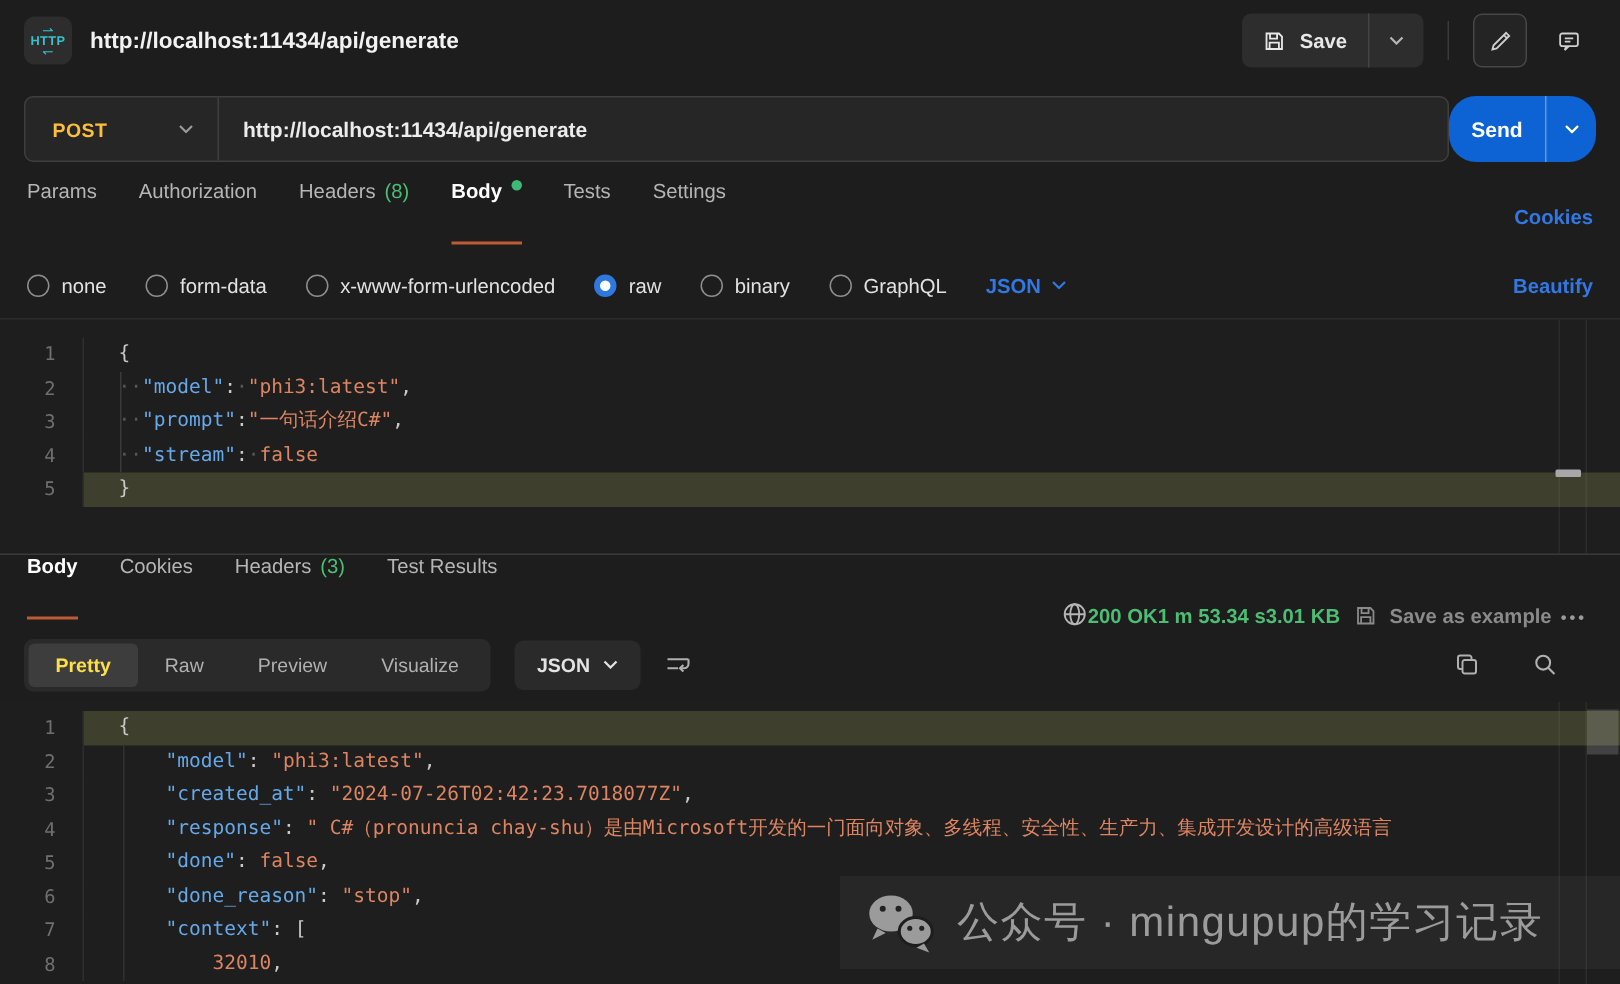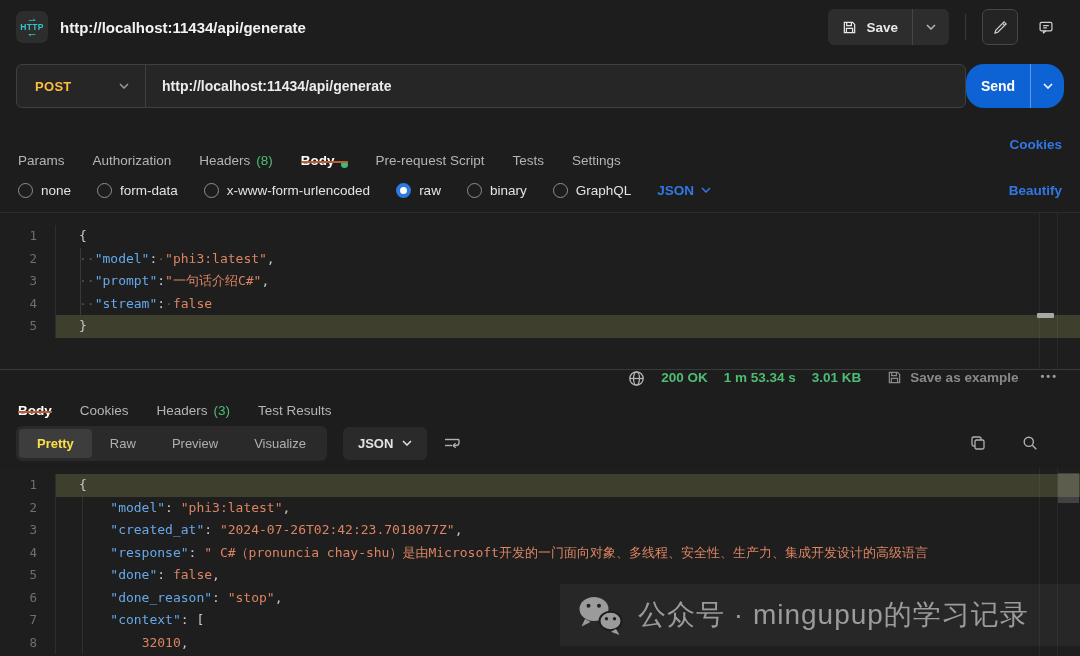--- a/index.html
+++ b/index.html
@@ -33,21 +33,21 @@
   .method { color:#fdbe3c; font-weight:700; font-size:13px; letter-spacing:.3px; }
   .caret { color:#9a9a9a; }
   .url-box .divider { width:1px; align-self:stretch; background:#3f3f3f; }
   .url-text { padding-left:16px; font-size:14px; font-weight:600; color:#ececec; }
   .send-btn { width:98px; height:44px; flex:none; display:flex; background:#0d63d3; border-radius:18px; color:#fff; cursor:pointer; }
   .send-main { flex:1; display:flex; align-items:center; justify-content:center; font-weight:700; font-size:14px; }
   .send-caret { width:34px; display:flex; align-items:center; justify-content:center; border-left:1px solid rgba(255,255,255,.35); }
 
   
   .tabs-row { height:48px; display:flex; align-items:stretch; padding:0 18px; }
-  .tab { position:relative; display:flex; align-items:flex-end; gap:6px; margin-right:28px; color:#b5b5b5; cursor:pointer; white-space:nowrap; }
+  .tab { position:relative; display:flex; align-items:flex-start; gap:6px; margin-right:28px; color:#b5b5b5; cursor:pointer; white-space:nowrap; }
   .tab.active { color:#ffffff; font-weight:600; }
   .tab.active::after { content:""; position:absolute; left:0; right:0; bottom:5px; height:2px; background:#bd5b34; }
   .tab .count { color:#4cbd73; }
   .tab .dot { width:7px; height:7px; border-radius:50%; background:#3fba76; }
   .right-link { margin-left:auto; align-self:center; color:#3278e4; font-weight:600; cursor:pointer; }
 
   
   .radio-row { height:44px; display:flex; align-items:center; padding:0 18px; gap:26px; }
   .radio-opt { display:flex; align-items:center; gap:8px; color:#e2e2e2; cursor:pointer; white-space:nowrap; }
   .radio { width:15px; height:15px; border-radius:50%; border:1px solid #8f8f8f; background:transparent; flex:none; }
@@ -70,21 +70,21 @@
   .tk-w { color:#585858; }
   .guide { position:absolute; width:0; border-left:1px solid #3a3a3a; }
   .req-guide { left:80px; top:34.5px; height:67px; }
   .res-guide { left:82px; top:28.5px; height:157px; border-left-color:#303030; }
   .track { position:absolute; top:0; bottom:0; width:0; border-left:1px solid rgba(255,255,255,.055); }
   .track.t1 { right:40px; } .track.t2 { right:22px; }
   .h-thumb { position:absolute; right:26px; top:100px; width:17px; height:5px; background:#a8a8a8; border-radius:1px; }
   .v-thumb { position:absolute; right:1px; top:5px; width:21px; height:30px; background:rgba(255,255,255,.16); }
 
   
-  .res-meta { display:flex; align-items:flex-start; gap:16px; margin-left:auto; padding-right:4px; }
+  .res-meta { display:flex; align-items:flex-end; margin-left:auto; padding-right:4px; }
   .green { color:#4cbd73; font-weight:600; }
   .globe { color:#b5b5b5; }
   .save-example { display:flex; align-items:center; gap:8px; color:#8a8a8a; font-weight:600; cursor:pointer; margin-left:10px; }
   .more-dots { color:#9a9a9a; font-size:11px; letter-spacing:2px; font-weight:700; cursor:pointer; margin-left:6px; }
 
   
   .res-toolbar { height:50px; display:flex; align-items:center; padding:0 16px; gap:16px; }
   .seg { display:flex; background:#2a2a2a; border-radius:6px; padding:3px; }
   .seg-item { padding:7px 18px; color:#b0b0b0; font-size:13px; border-radius:4px; cursor:pointer; }
   .seg-item.active { background:#3d3d3d; color:#fde047; font-weight:600; }
@@ -171,23 +171,20 @@
   <div class="tab">
       <span>Authorization</span>
     </div>
   <div class="tab">
       <span>Headers</span>
       <span class="count">(8)</span>
     </div>
   <div class="tab active">
       <span>Body</span>
       <span class="dot"></span>
-    </div>
-  <div class="tab">
-      <span>Pre-request Script</span>
     </div>
   <div class="tab">
       <span>Tests</span>
     </div>
   <div class="tab">
       <span>Settings</span>
     </div>
   <div class="right-link">Cookies</div>
 </div>
 

